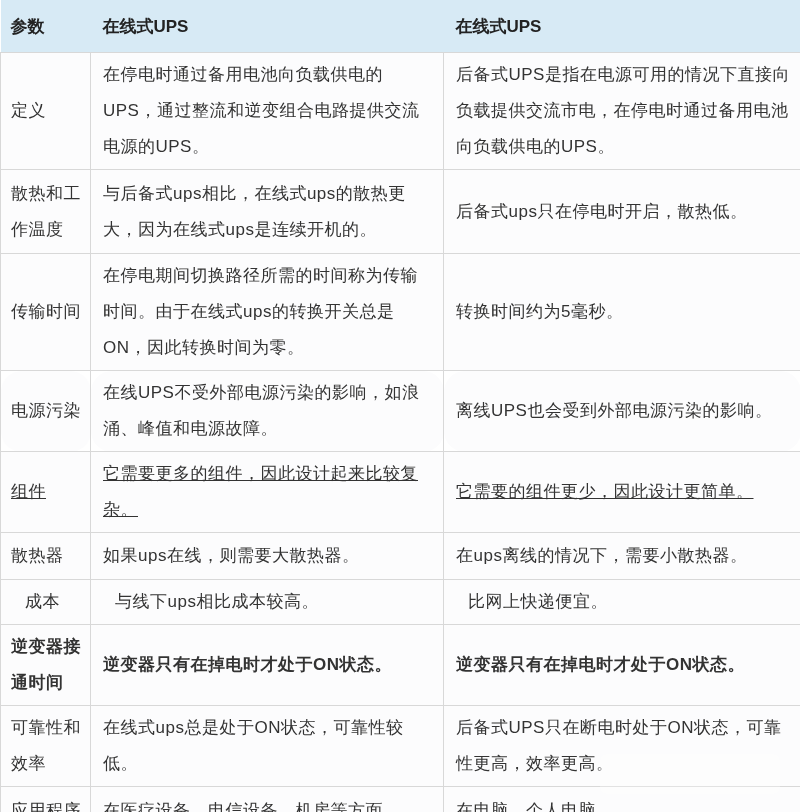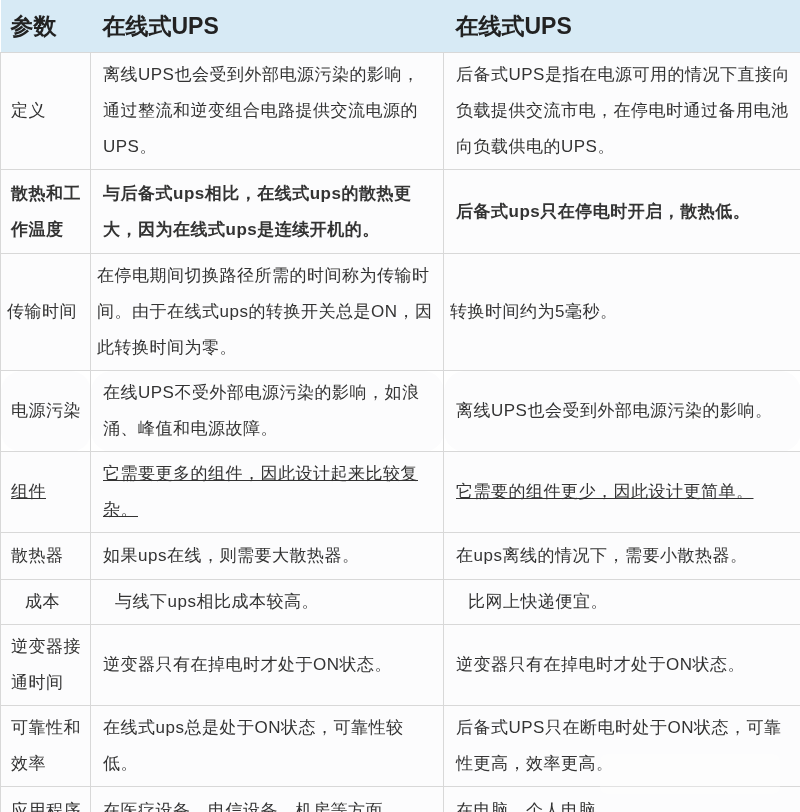--- a/index.html
+++ b/index.html
@@ -21,21 +21,21 @@
     table-layout: fixed;
     color: #333333;
   }
   col.c-param  { width: 90px;  }
   col.c-online { width: 353px; }
   col.c-backup { width: 357px; }
 
   thead th {
     background: #d7eaf5;
     height: 52px;
-    font-size: 23px;
+    font-size: 17px;
     font-weight: bold;
     color: #222222;
     text-align: left;
     vertical-align: middle;
     padding: 0 0 0 10px;
     border: none;
   }
   thead th.h-online, thead th.h-backup { padding-left: 12px; }
 
   tbody td {
@@ -45,27 +45,27 @@
     line-height: 36px;
     vertical-align: middle;
     padding: 4px 8px 4px 12px;
     letter-spacing: 0.5px;
   }
   tbody td.param {
     padding-left: 10px;
     padding-right: 4px;
   }
   tr.r-def    td { height: 100px; }
-  tr.r-heat   td { height: 75px; font-weight: bold;  }
-  tr.r-trans  td { height: 95px; padding-left: 6px;  }
+  tr.r-heat   td { height: 75px;  }
+  tr.r-trans  td { height: 95px;  }
   tr.r-poll   td { height: 70px; border-radius: 21px;  }
   tr.r-comp   td { height: 67px; text-decoration: underline;  }
   tr.r-sink   td { height: 38px;  }
   tr.r-cost   td { height: 35px; padding-left: 24px;  }
-  tr.r-inv    td { height: 67px;  }
+  tr.r-inv    td { height: 67px; font-weight: bold;  }
   tr.r-rel    td { height: 70px;  }
   tr.r-app    td { height: 40px;  }
 
   .watermark {
     position: absolute;
     right: 20px;
     bottom: 18px;
     width: 180px;
     height: 40px;
     background: rgba(255,255,255,0.25);
@@ -86,21 +86,21 @@
     <thead>
       <tr>
         <th class="h-param">参数</th>
         <th class="h-online">在线式UPS</th>
         <th class="h-backup">在线式UPS</th>
       </tr>
     </thead>
     <tbody>
       <tr class="r-def">
         <td class="param">定义</td>
-        <td>离线UPS也会受到外部电源污染的影响，通过整流和逆变组合电路提供交流电源的UPS。</td>
+        <td>在停电时通过备用电池向负载供电的UPS，通过整流和逆变组合电路提供交流电源的UPS。</td>
         <td>后备式UPS是指在电源可用的情况下直接向负载提供交流市电，在停电时通过备用电池向负载供电的UPS。</td>
       </tr>
       <tr class="r-heat">
         <td class="param">散热和工作温度</td>
         <td>与后备式ups相比，在线式ups的散热更大，因为在线式ups是连续开机的。</td>
         <td>后备式ups只在停电时开启，散热低。</td>
       </tr>
       <tr class="r-trans">
         <td class="param">传输时间</td>
         <td>在停电期间切换路径所需的时间称为传输时间。由于在线式ups的转换开关总是ON，因此转换时间为零。</td>

